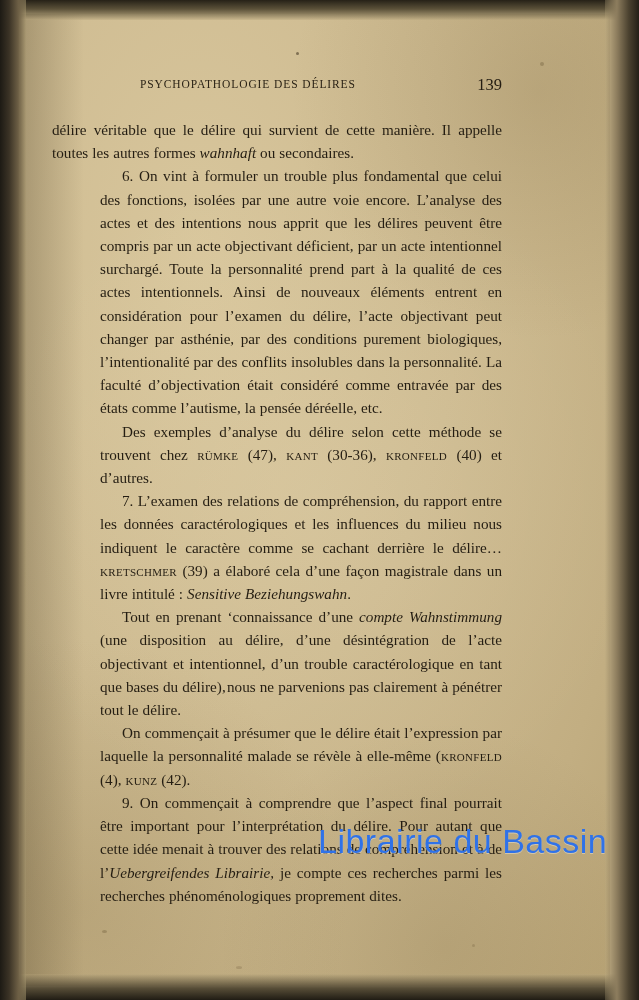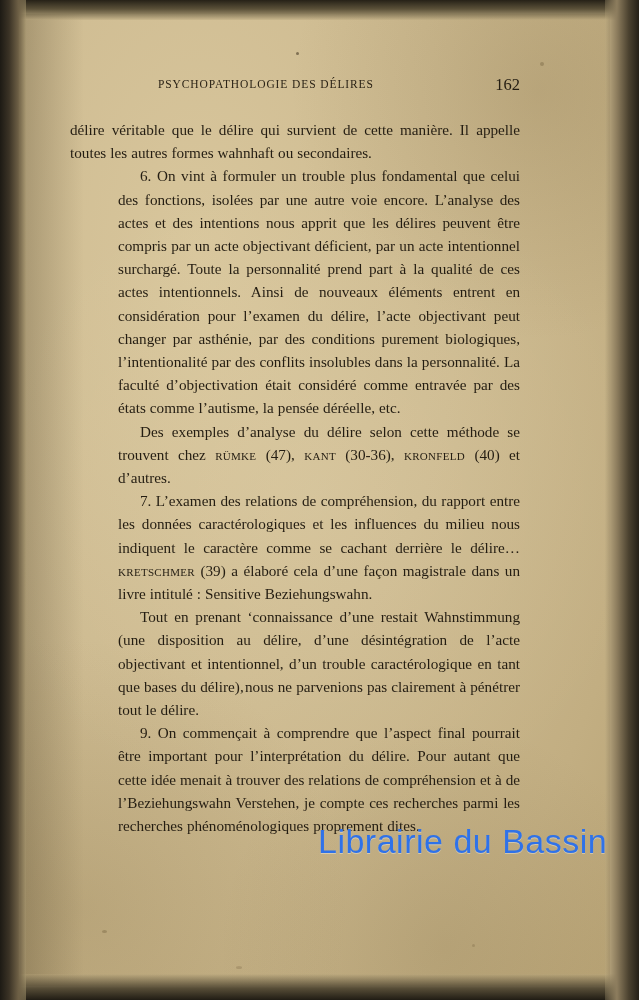--- a/index.html
+++ b/index.html
@@ -90,21 +90,21 @@
     position: absolute;
     border-radius: 50%;
     background: rgba(90,72,40,0.30);
     z-index: 4;
     pointer-events: none;
   }
 
   
   .textblock {
     position: absolute;
-    left: 70px;
+    left: 52px;
     top: 78px;
     width: 450px;
     z-index: 5;
     color: #241d12;
   }
 
   .runhead {
     position: relative;
     height: 26px;
     margin-bottom: 14px;
@@ -133,21 +133,21 @@
     font-size: 15.2px;
     line-height: 23.2px;
     text-align: justify;
     text-justify: inter-word;
     color: #241d12;
     word-spacing: 0.2px;
   }
   p.indent { text-indent: 22px; margin-left: 48px; }
   p.noindent { text-indent: 0; }
 
-  .it { }
+  .it { font-style: italic; }
   .sc {
     font-variant: small-caps;
     text-transform: lowercase;
     letter-spacing: 0.3px;
     font-family: Liberation Serif, serif;
   }
   .sc::first-letter { text-transform: uppercase; }
 
   
   .watermark {
@@ -185,36 +185,37 @@
   <div class="speck" style="left:540px; top:62px; width:4px; height:4px;"></div>
   <div class="speck" style="left:102px; top:930px; width:5px; height:3px;"></div>
   <div class="speck" style="left:472px; top:944px; width:3px; height:3px; background:rgba(90,72,40,0.22);"></div>
   <div class="speck" style="left:236px; top:966px; width:6px; height:3px; background:rgba(90,72,40,0.20);"></div>
   <div class="inkdot"></div>
 
   <div class="textblock">
 
     <div class="runhead">
       <div class="runhead-title">PSYCHOPATHOLOGIE DES DÉLIRES</div>
-      <div class="runhead-folio">162</div>
+      <div class="runhead-folio">139</div>
     </div>
 
     <p class="noindent">délire véritable que le délire qui survient de cette manière. Il appelle toutes les autres formes <span class="it">wahnhaft</span> ou secondaires.</p>
 
     <p class="indent">6. On vint à formuler un trouble plus fondamental que celui des fonctions, isolées par une autre voie encore. L’analyse des actes et des intentions nous apprit que les délires peuvent être compris par un acte objectivant déficient, par un acte intentionnel surchargé. Toute la personnalité prend part à la qualité de ces actes intentionnels. Ainsi de nouveaux éléments entrent en considération pour l’examen du délire, l’acte objectivant peut changer par asthénie, par des conditions purement biologiques, l’intentionalité par des conflits insolubles dans la personnalité. La faculté d’objectivation était considéré comme entravée par des états comme l’autisme, la pensée déréelle, etc.</p>
 
     <p class="indent">Des exemples d’analyse du délire selon cette méthode se trouvent chez <span class="sc">Rümke</span> (47), <span class="sc">Kant</span> (30-36), <span class="sc">Kronfeld</span> (40) et d’autres.</p>
 
     <p class="indent">7. L’examen des relations de compréhension, du rapport entre les données caractérologiques et les influences du milieu nous indiquent le caractère comme se cachant derrière le délire… <span class="sc">Kretschmer</span> (39) a élaboré cela d’une façon magistrale dans un livre intitulé : <span class="it">Sensitive Beziehungswahn</span>.</p>
 
-    <p class="indent">Tout en prenant ‘connaissance d’une <span class="it">restait Wahnstimmung</span> (une disposition au délire, d’une désintégration de l’acte objectivant et intentionnel, d’un trouble caractérologique en tant que bases du délire), nous ne parvenions pas clairement à pénétrer tout le délire.</p>
-
-
-
-    <p class="indent">9. On commençait à comprendre que l’aspect final pourrait être important pour l’interprétation du délire. Pour autant que cette idée menait à trouver des relations de compréhension et à de l’<span class="it">Beziehungswahn Verstehen,</span> je compte ces recherches parmi les recherches phénoménologiques proprement dites.</p>
+    <p class="indent">Tout en prenant ‘connaissance d’une <span class="it">compte Wahnstimmung</span> (une disposition au délire, d’une désintégration de l’acte objectivant et intentionnel, d’un trouble caractérologique en tant que bases du délire), nous ne parvenions pas clairement à pénétrer tout le délire.</p>
+
+
+    <p class="indent">On commençait à présumer que le délire était l’expression par laquelle la personnalité malade se révèle à elle-même (<span class="sc">Kronfeld</span> (4), <span class="sc">Kunz</span> (42).</p>
+
+    <p class="indent">9. On commençait à comprendre que l’aspect final pourrait être important pour l’interprétation du délire. Pour autant que cette idée menait à trouver des relations de compréhension et à de l’<span class="it">Uebergreifendes Librairie,</span> je compte ces recherches parmi les recherches phénoménologiques proprement dites.</p>
 
   </div>
 
   <div class="watermark">Librairie du Bassin</div>
 
   <div class="edge-top"></div>
   <div class="edge-bottom"></div>
   <div class="edge-left"></div>
   <div class="edge-right"></div>
 

